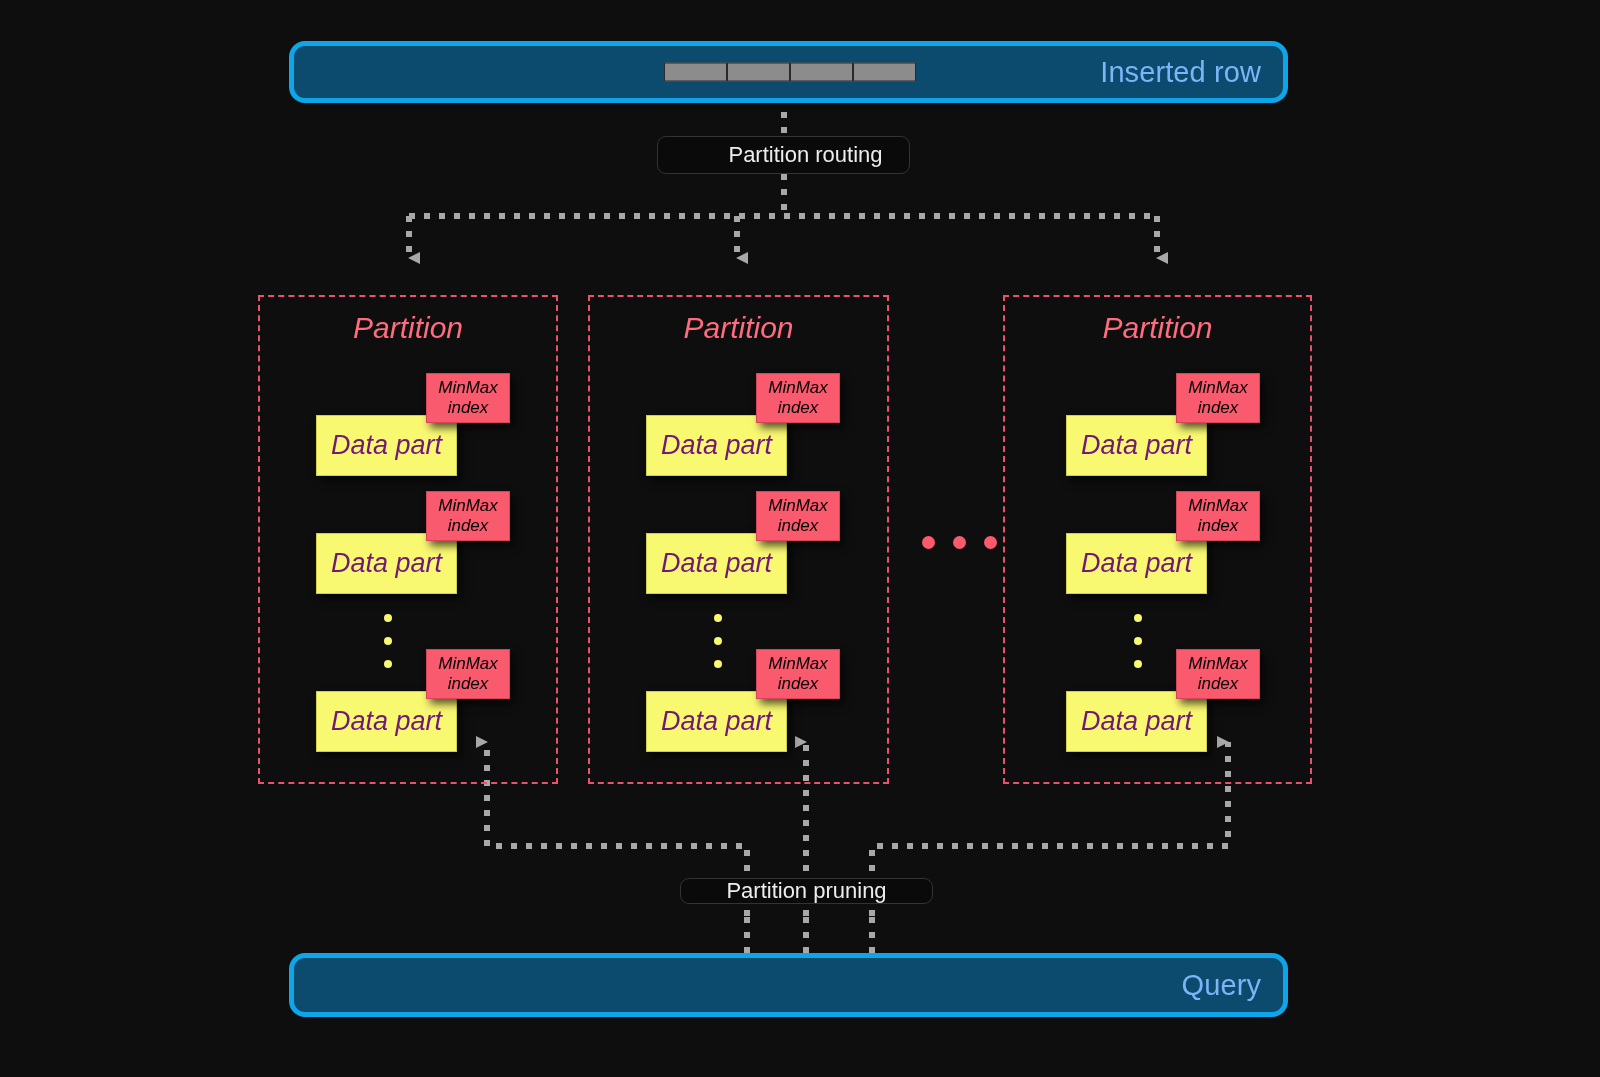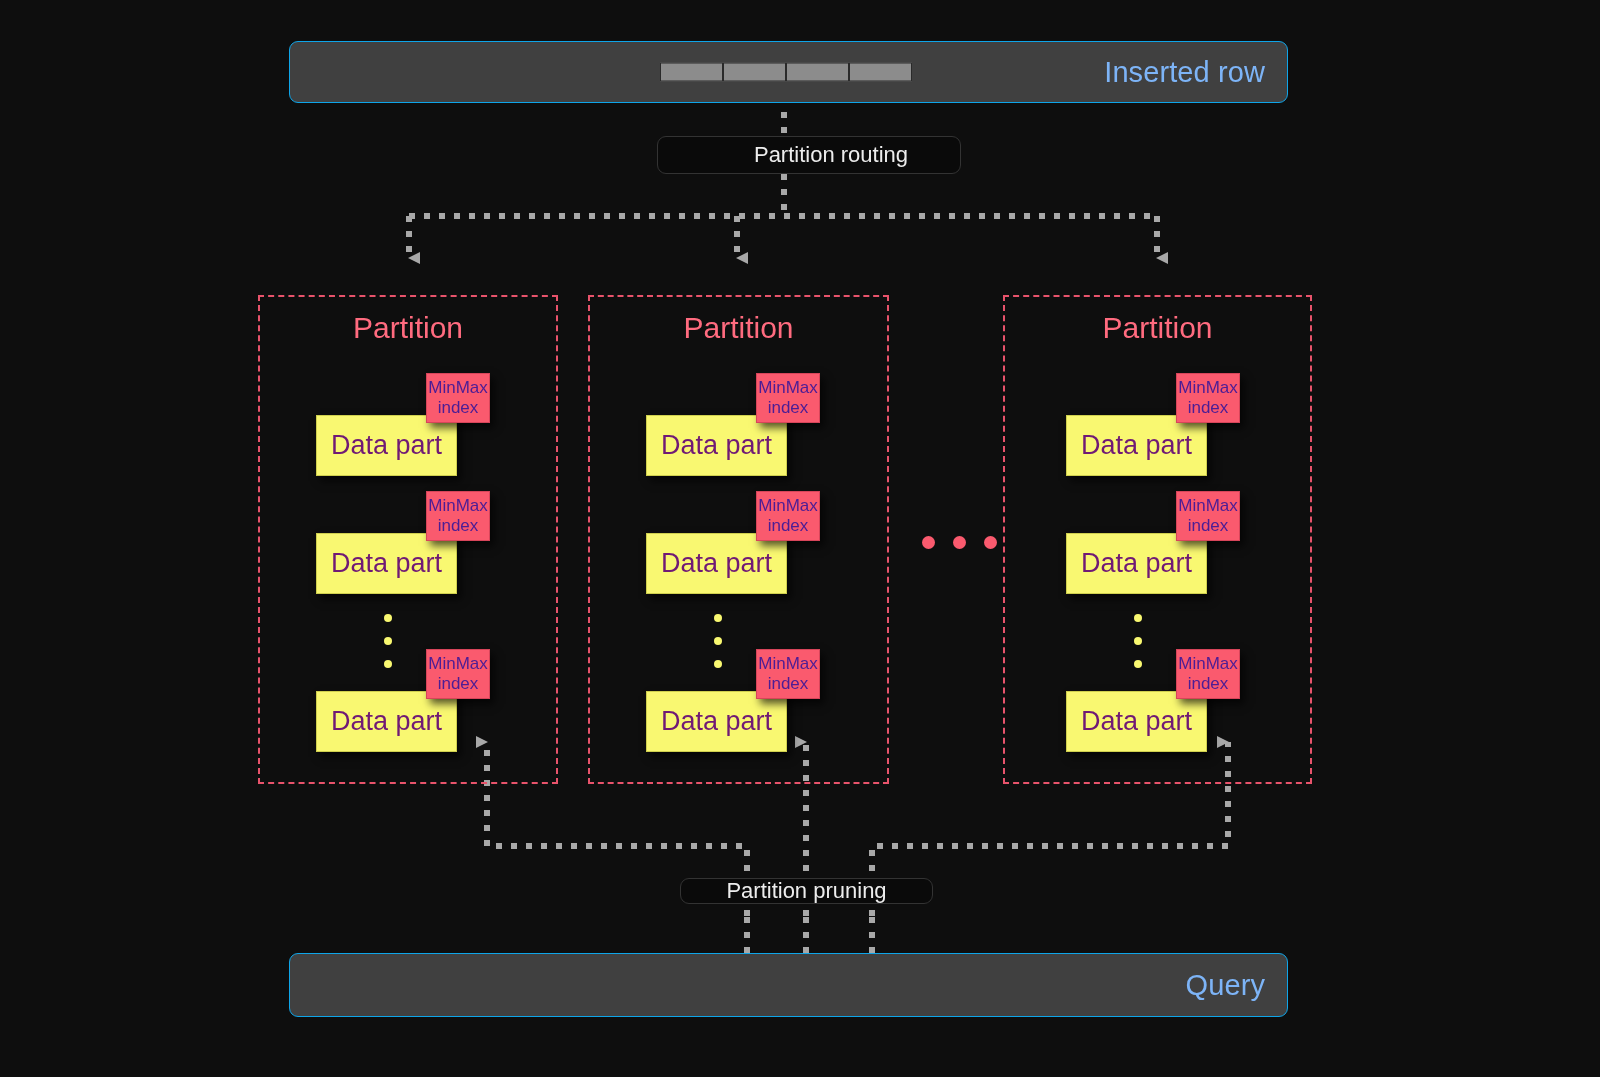--- a/index.html
+++ b/index.html
@@ -8,23 +8,23 @@
     width:1600px;height:1077px;position:relative;overflow:hidden;
     font-family:"Liberation Sans","DejaVu Sans",sans-serif;
     background:#0e0e0e;
   }
   .stage{position:absolute;left:0;top:0;width:1600px;height:1077px;}
   svg.wires{position:absolute;left:0;top:0;width:1600px;height:1077px;pointer-events:none;}
 
   
   .bar{
     position:absolute;
-    border:1px solid #0ea5e9;
-    border-radius:9px;
-    background:#404040;
+    border:5px solid #0ea5e9;
+    border-radius:16px;
+    background:#0c4a6e;
     box-sizing:border-box;
   }
   #inserted-row-bar{left:289px;top:41px;width:999px;height:62px;}
   #query-bar{left:289px;top:953px;width:999px;height:64px;}
 
   .bar-label{
     position:absolute;right:22px;top:50%;transform:translateY(-50%);
     color:#7db4f7;font-size:29px;white-space:nowrap;letter-spacing:.1px;
   }
   .row-cells{
@@ -44,29 +44,29 @@
   }
   .query-text .key{color:#ff6b6b;}
 
   
   .pill{
     position:absolute;background:#0a0a0a;border:1px solid #333;
     border-radius:9px;color:#ededed;font-size:22px;
     display:flex;align-items:center;justify-content:center;
     box-sizing:border-box;white-space:nowrap;
   }
-  #partition-routing-box{left:657px;top:136px;width:304px;height:38px;padding-left:44px;}
+  #partition-routing-box{left:657px;top:136px;width:253px;height:38px;padding-left:44px;}
   #partition-pruning-box{left:680px;top:878px;width:253px;height:26px;}
 
   
   .partition{
     position:absolute;
     border:2px dashed #e8536b;
     box-sizing:border-box;
-    top:295px;height:489px;
+    top:295px;height:489px;font-style:italic;
   }
   #partition-1{left:258px;width:300px;}
   #partition-2{left:588px;width:301px;}
   #partition-3{left:1003px;width:309px;}
 
   .partition-title{
     position:absolute;left:0;right:0;top:14px;text-align:center;
     color:#ff6b7f;font-size:30px;white-space:nowrap;
   }
 
@@ -74,24 +74,24 @@
   .part-group{position:absolute;}
   .data-part{
     position:absolute;left:0;top:42px;width:141px;height:61px;
     background:#f9f871;border:1px solid #cfcf4e;
     box-shadow:4px 5px 8px rgba(0,0,0,.65);
     color:#701a75;font-size:27px;
     display:flex;align-items:center;justify-content:center;
     box-sizing:border-box;white-space:nowrap;
   }
   .minmax{
-    position:absolute;left:110px;top:0;width:64px;height:50px;
+    position:absolute;left:110px;top:0;width:84px;height:50px;
     background:#fa5a6e;border:1px solid #d7455a;
     box-shadow:4px 5px 8px rgba(0,0,0,.65);
-    color:#4c1d95;font-size:17px;line-height:1.16;text-align:center;
+    color:#000000;font-size:17px;line-height:1.16;text-align:center;
     display:flex;flex-direction:column;align-items:center;justify-content:center;
     box-sizing:border-box;white-space:nowrap;
   }
 
   
   .vdots{position:absolute;display:flex;flex-direction:column;gap:15px;}
   .vdots i{width:8px;height:8px;border-radius:50%;background:#f9f871;display:block;}
 
   
   #partition-ellipsis{

